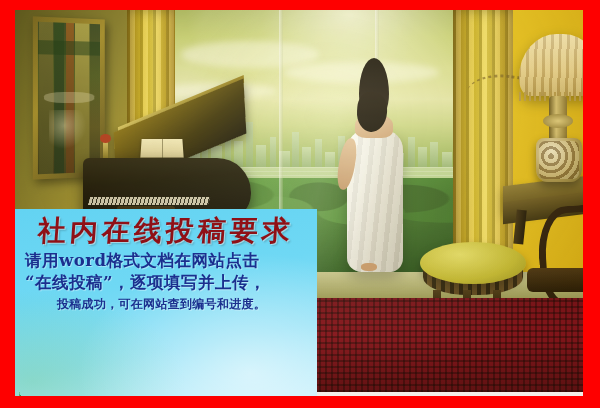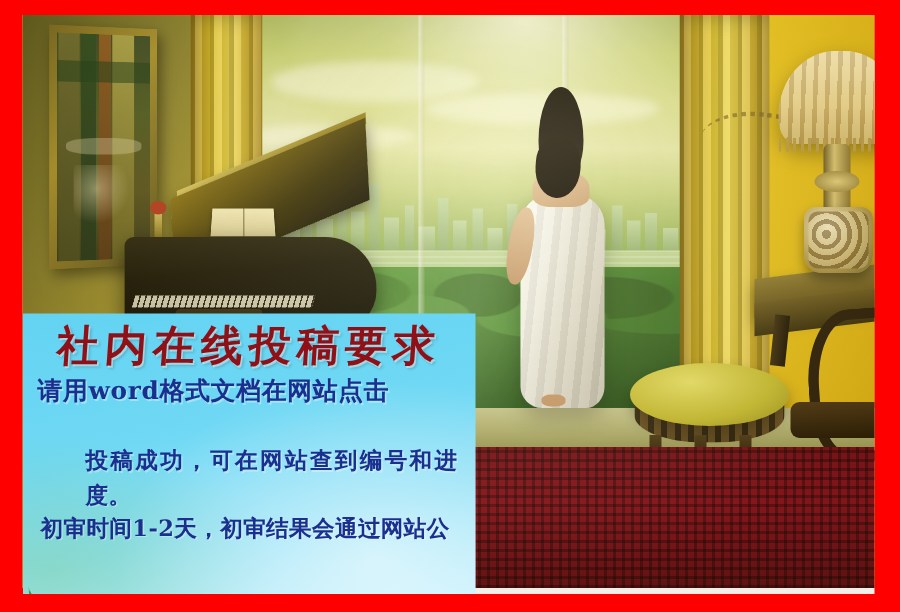--- a/index.html
+++ b/index.html
@@ -366,24 +366,24 @@
     font-size:16.5px;
     color:#1b2f8e;
     line-height:1.38;
     letter-spacing:.5px;
     text-shadow:1px 1px 0 rgba(255,255,255,.35);
     padding:0 2px;
   }
   .notice-body p{margin:0;}
   .notice-small{
     position:relative;
-    margin-top:24px;
+    margin-top:0;
     font-family:"DejaVu Serif","Liberation Serif",serif;
     font-weight:700;
-    font-size:15px;
+    font-size:12px;
     color:#1b2f8e;
     line-height:1.5;
     letter-spacing:.3px;
     text-align:justify;
     text-align-last:left;
     text-shadow:1px 1px 0 rgba(255,255,255,.30);
     padding:0 4px;
   }
   .notice-small p{margin:0;}
   .indent{padding-left:30px;}
@@ -505,21 +505,21 @@
 
   <div id="white-rule"></div>
 
   <div id="notice">
     <div class="notice-leaf"></div>
 
     <div id="notice-title">社内在线投稿要求</div>
 
     <div class="notice-body">
       <p>请用word格式文档在网站点击</p>
+      <p>“在线投稿”，逐项填写并上传，</p>
     </div>
 
     <div class="notice-small">
       <p class="indent">投稿成功，可在网站查到编号和进度。</p>
-      <p>初审时间1-2天，初审结果会通过网站公</p>
     </div>
   </div>
 
 </div>
 
 </body></html>

